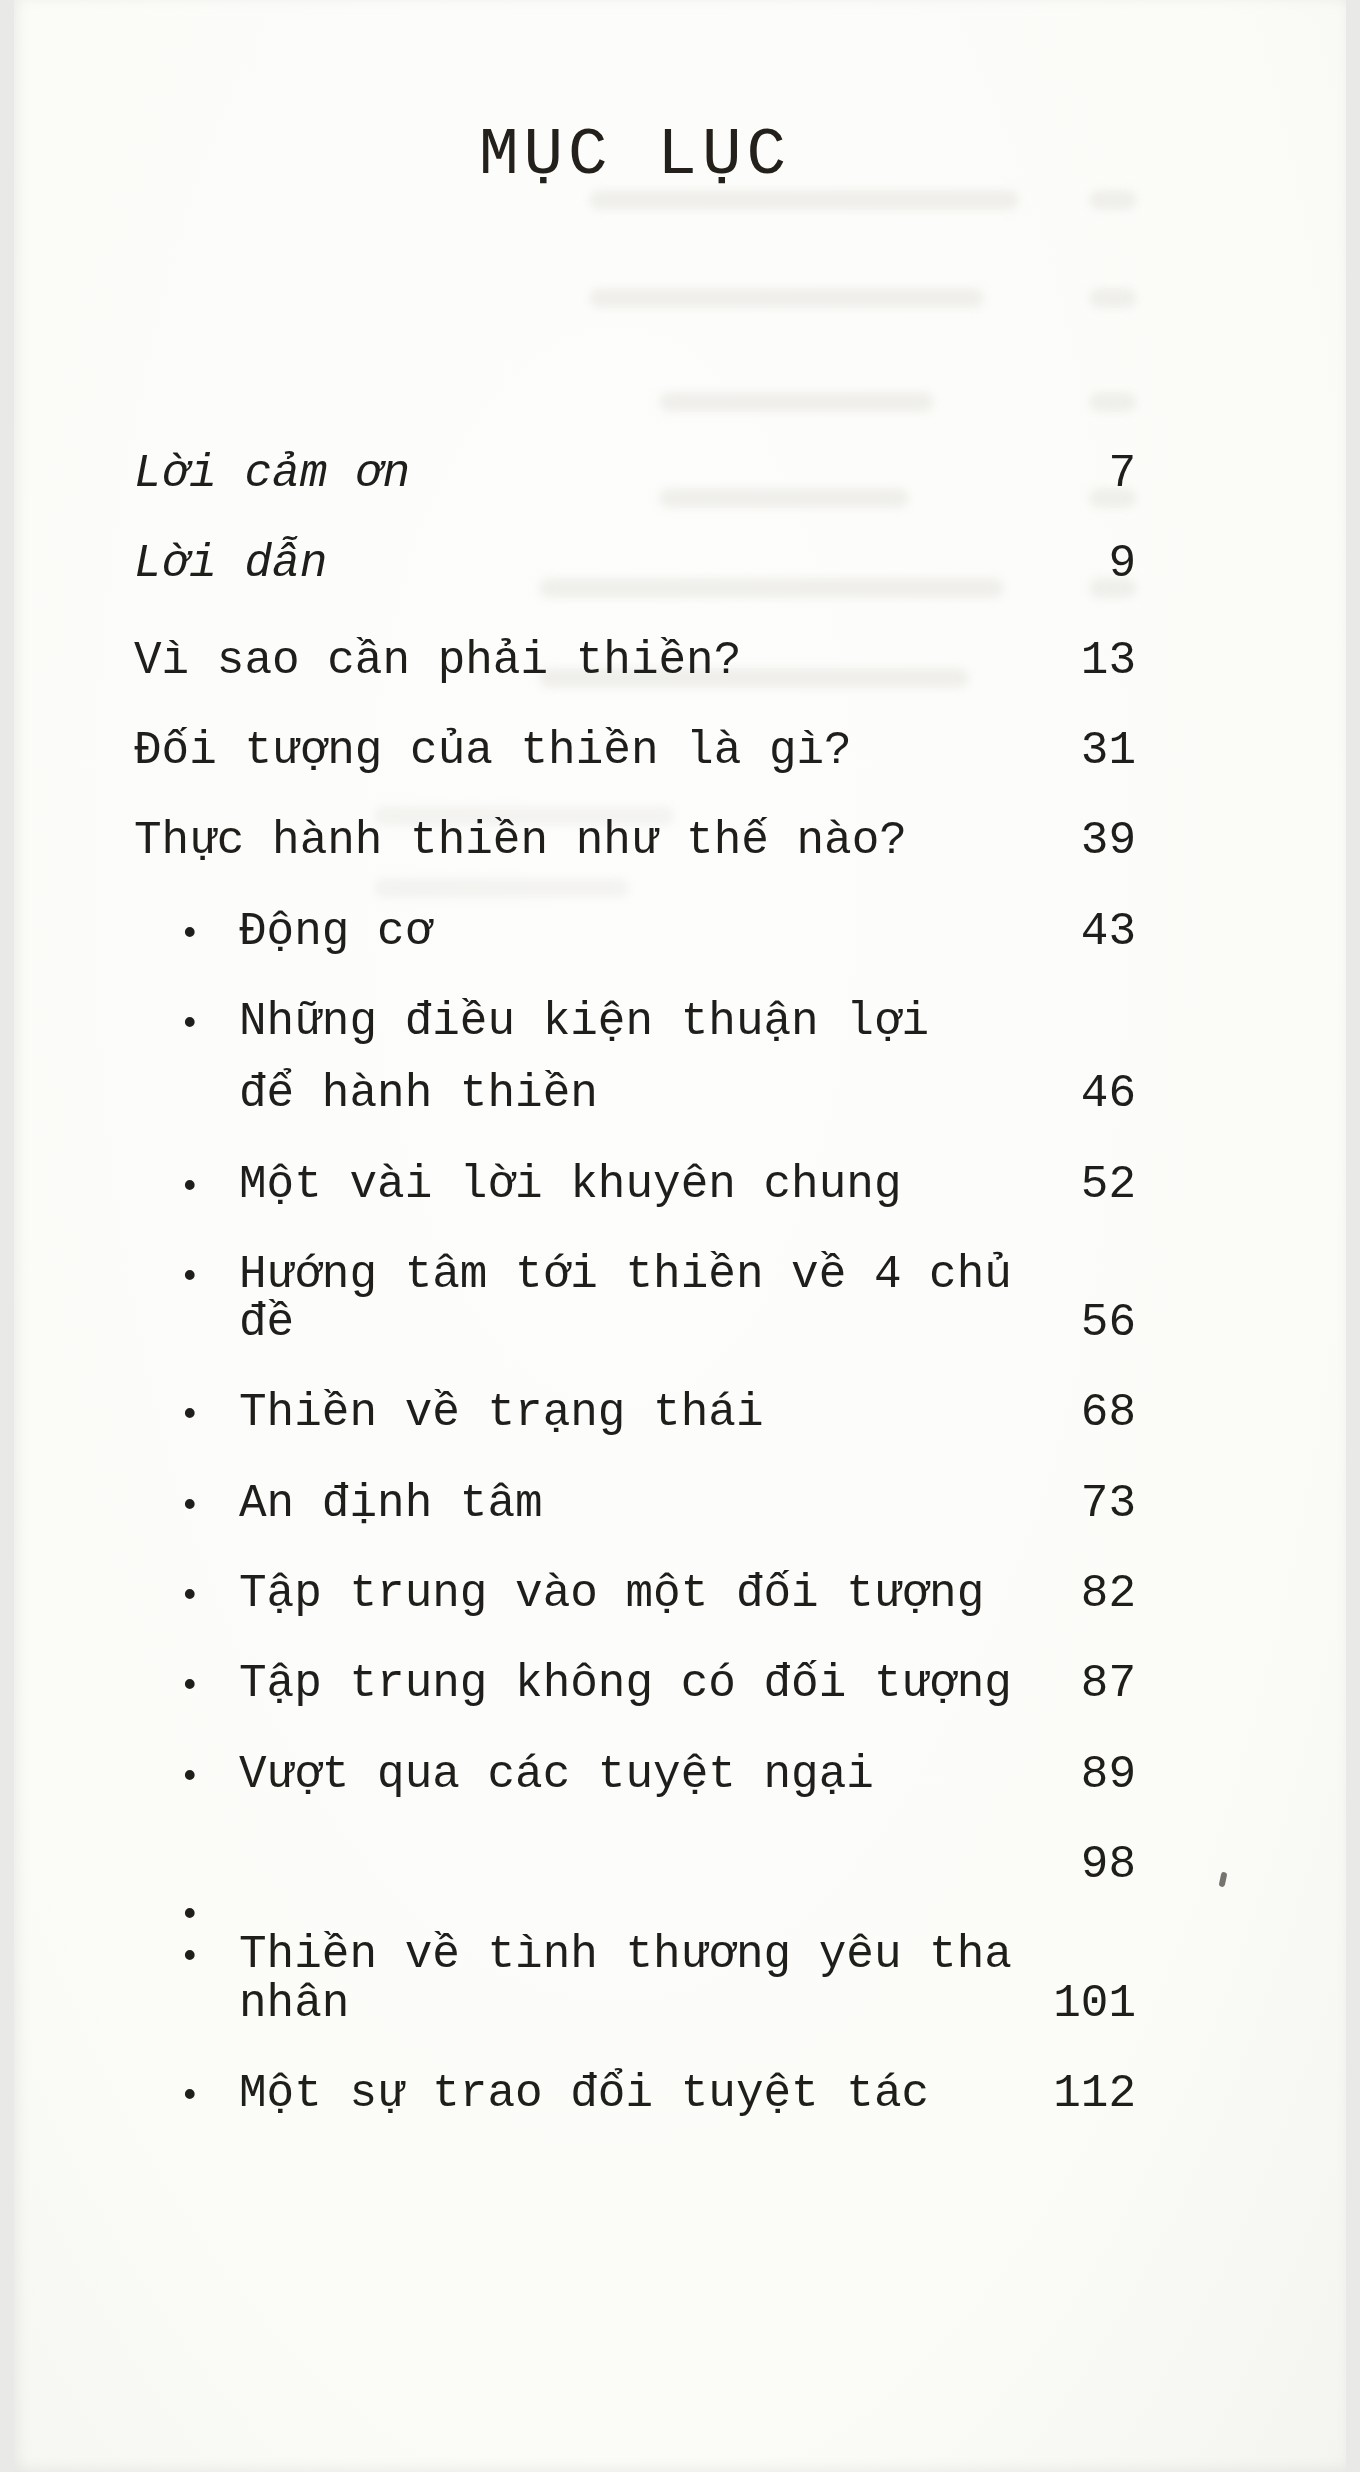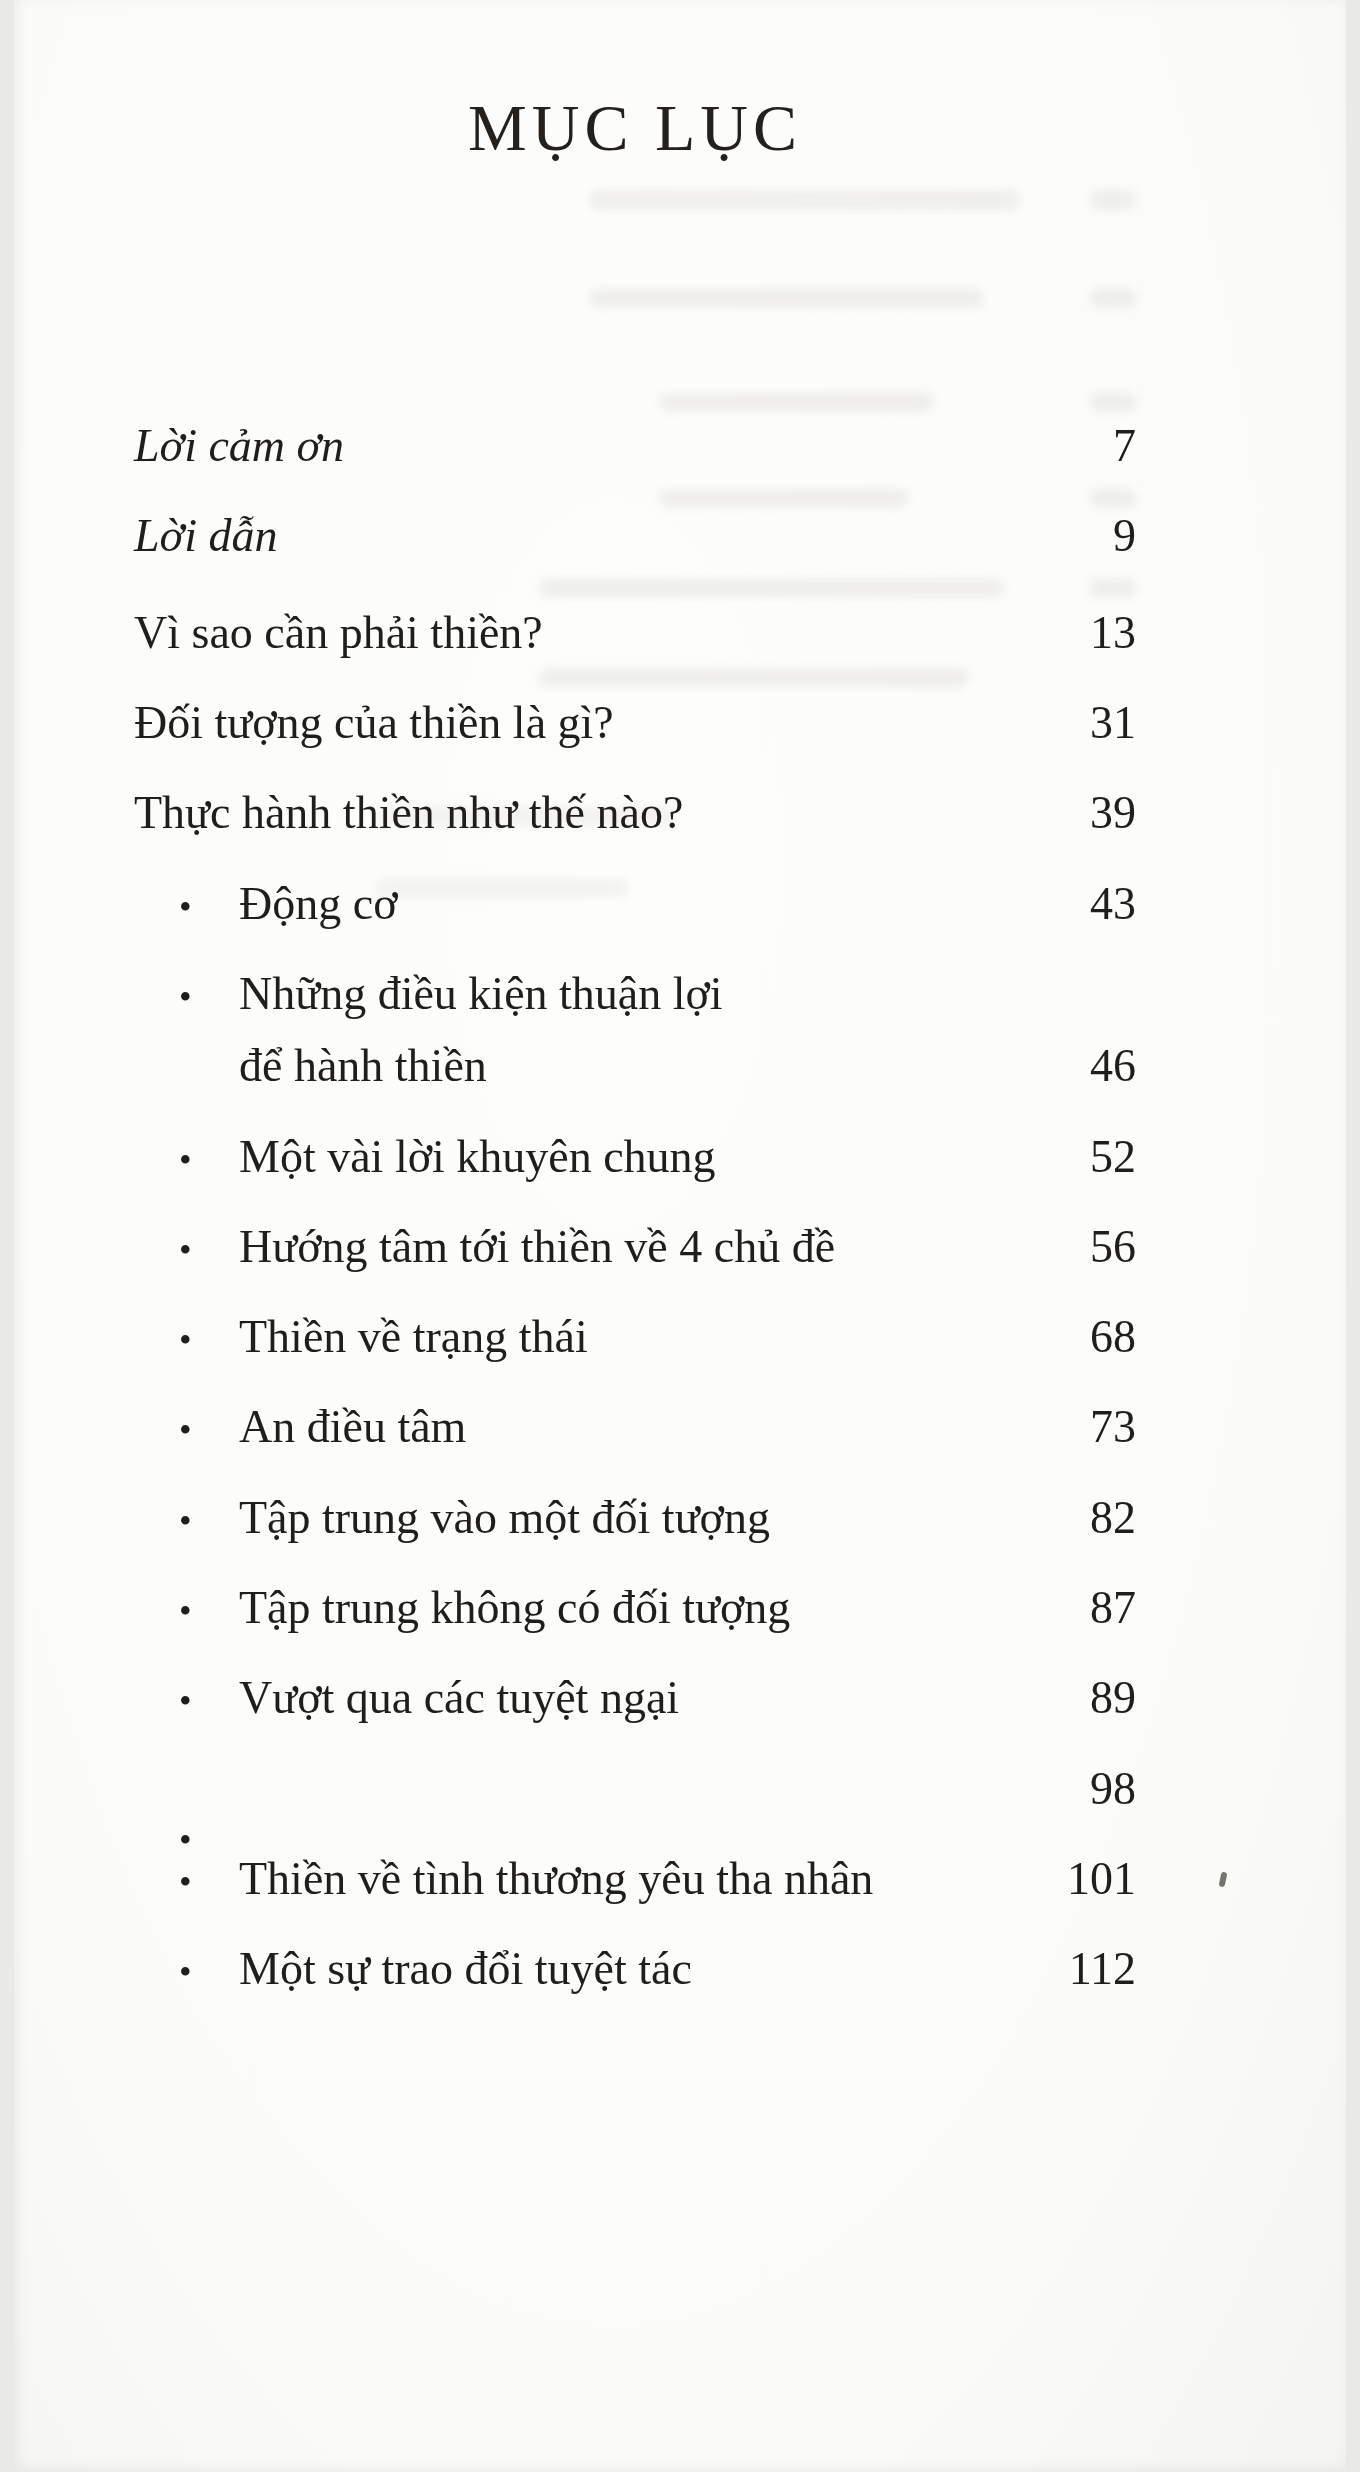--- a/index.html
+++ b/index.html
@@ -9,24 +9,24 @@
   }
   .page {
     position: relative;
     width: 1332px;
     height: 2472px;
     margin: 0 auto;
     background: #fcfcfa;
     background-image: radial-gradient(ellipse at 45% 35%, #fdfdfc 0%, #fbfbf8 70%, #f4f4f0 100%);
     box-shadow: inset 6px 0 14px rgba(0,0,0,0.04), inset 0 -6px 14px rgba(0,0,0,0.03);
     overflow: hidden;
-    font-family: Liberation Serif, serif;
+    font-family: Liberation Mono, monospace;
     color: #201e1b;
     box-sizing: border-box;
-    padding: 88px 210px 0 120px;
+    padding: 116px 210px 0 120px;
   }
 
   
   .ghost {
     position: absolute;
     height: 20px;
     border-radius: 10px;
     background: #e9e8e4;
     filter: blur(4px);
     opacity: 0.65;
@@ -209,21 +209,21 @@
       <div class="row has-bullet">
     <div class="labels">
       <span class="bullet">•</span>
       <span class="line1">Thiền về trạng thái</span>
     </div>
     <div class="pagenum">68</div>
   </div>
       <div class="row has-bullet">
     <div class="labels">
       <span class="bullet">•</span>
-      <span class="line1">An điều tâm</span>
+      <span class="line1">An định tâm</span>
 
     </div>
     <div class="pagenum">73</div>
   </div>
       <div class="row has-bullet">
     <div class="labels">
       <span class="bullet">•</span>
       <span class="line1">Tập trung vào một đối tượng</span>
 
     </div>

